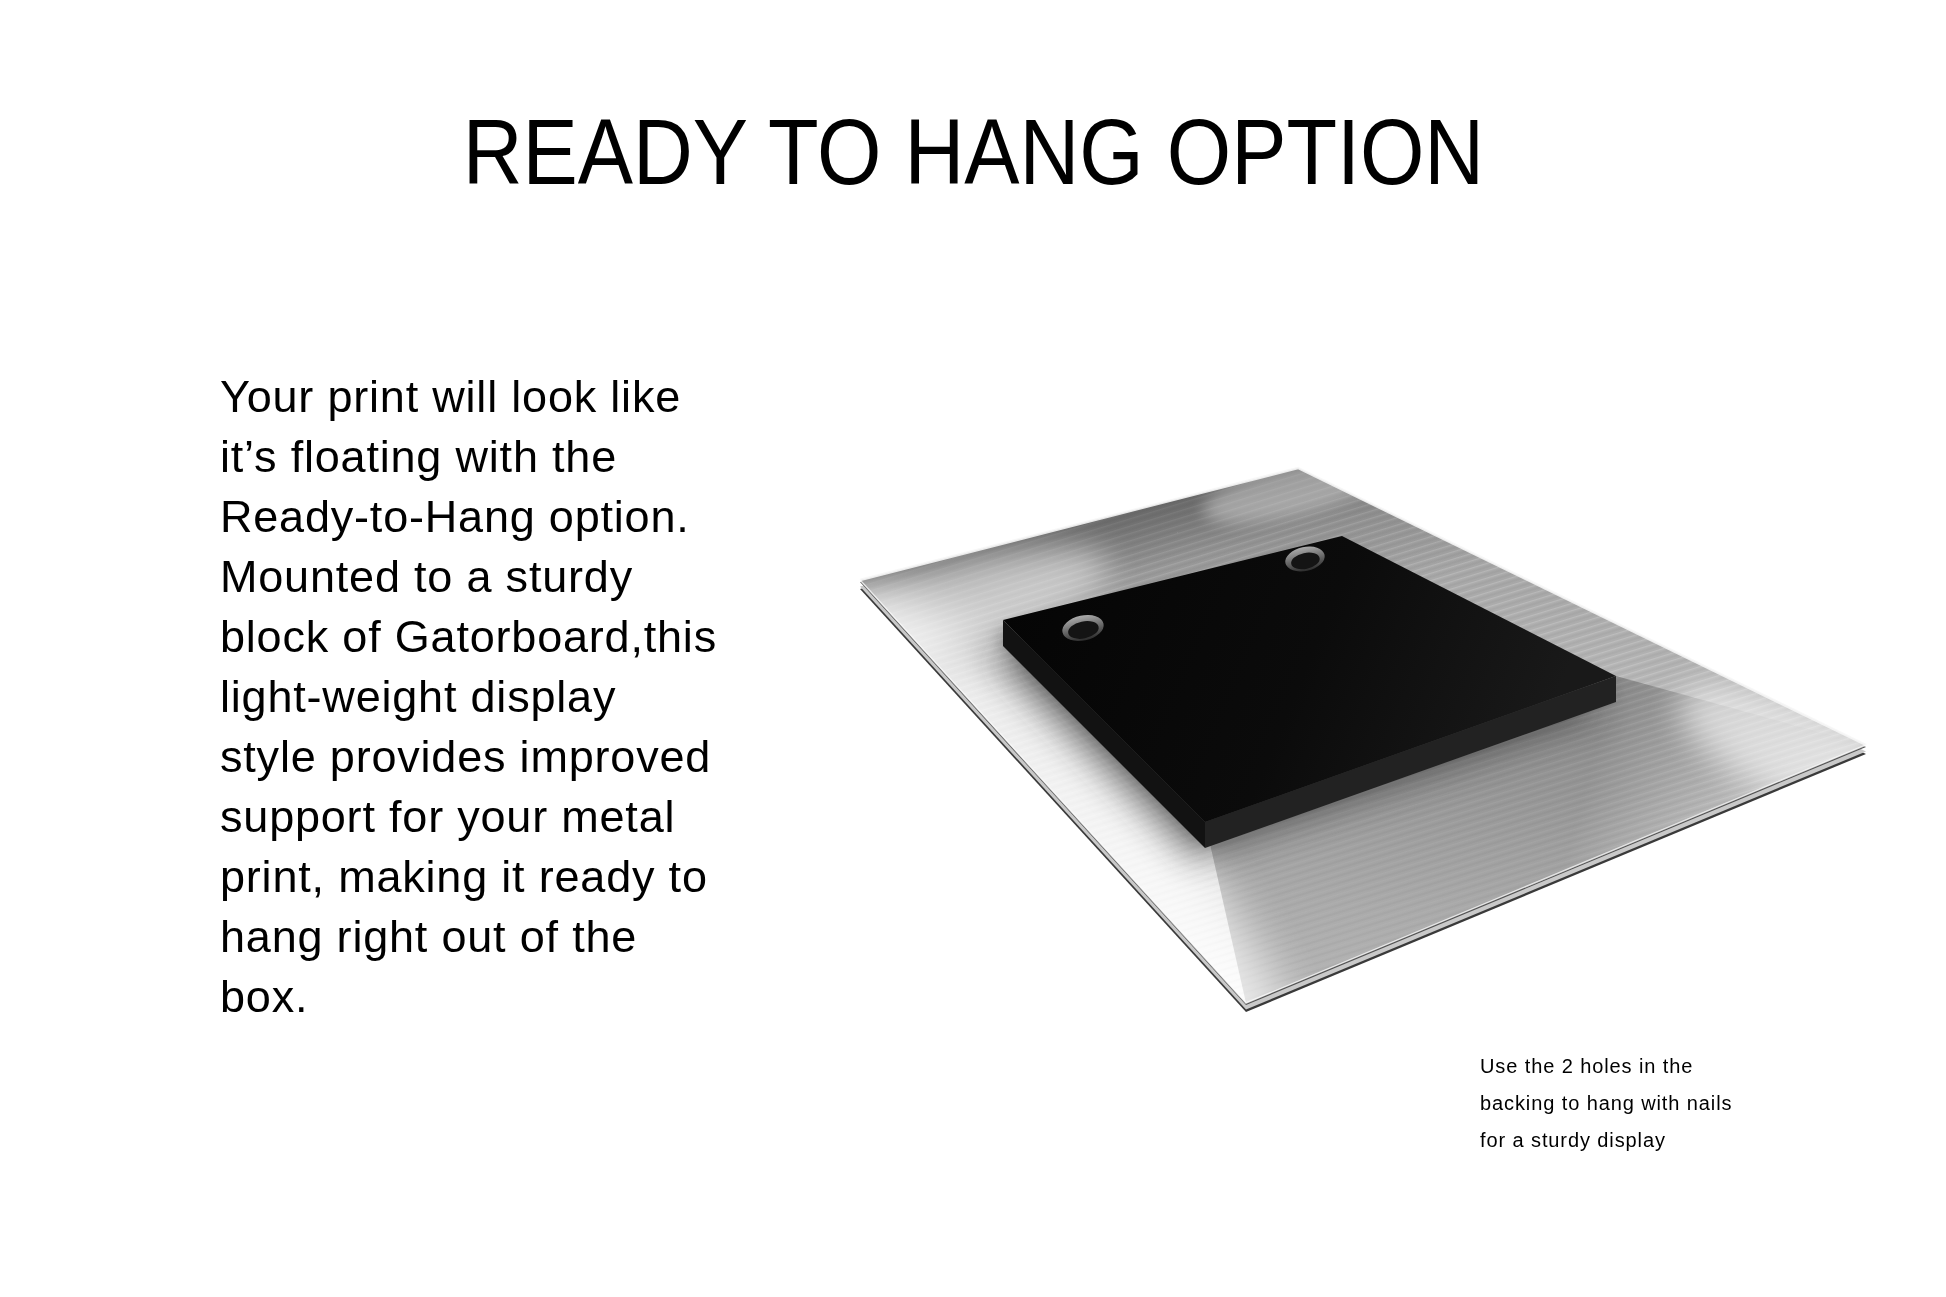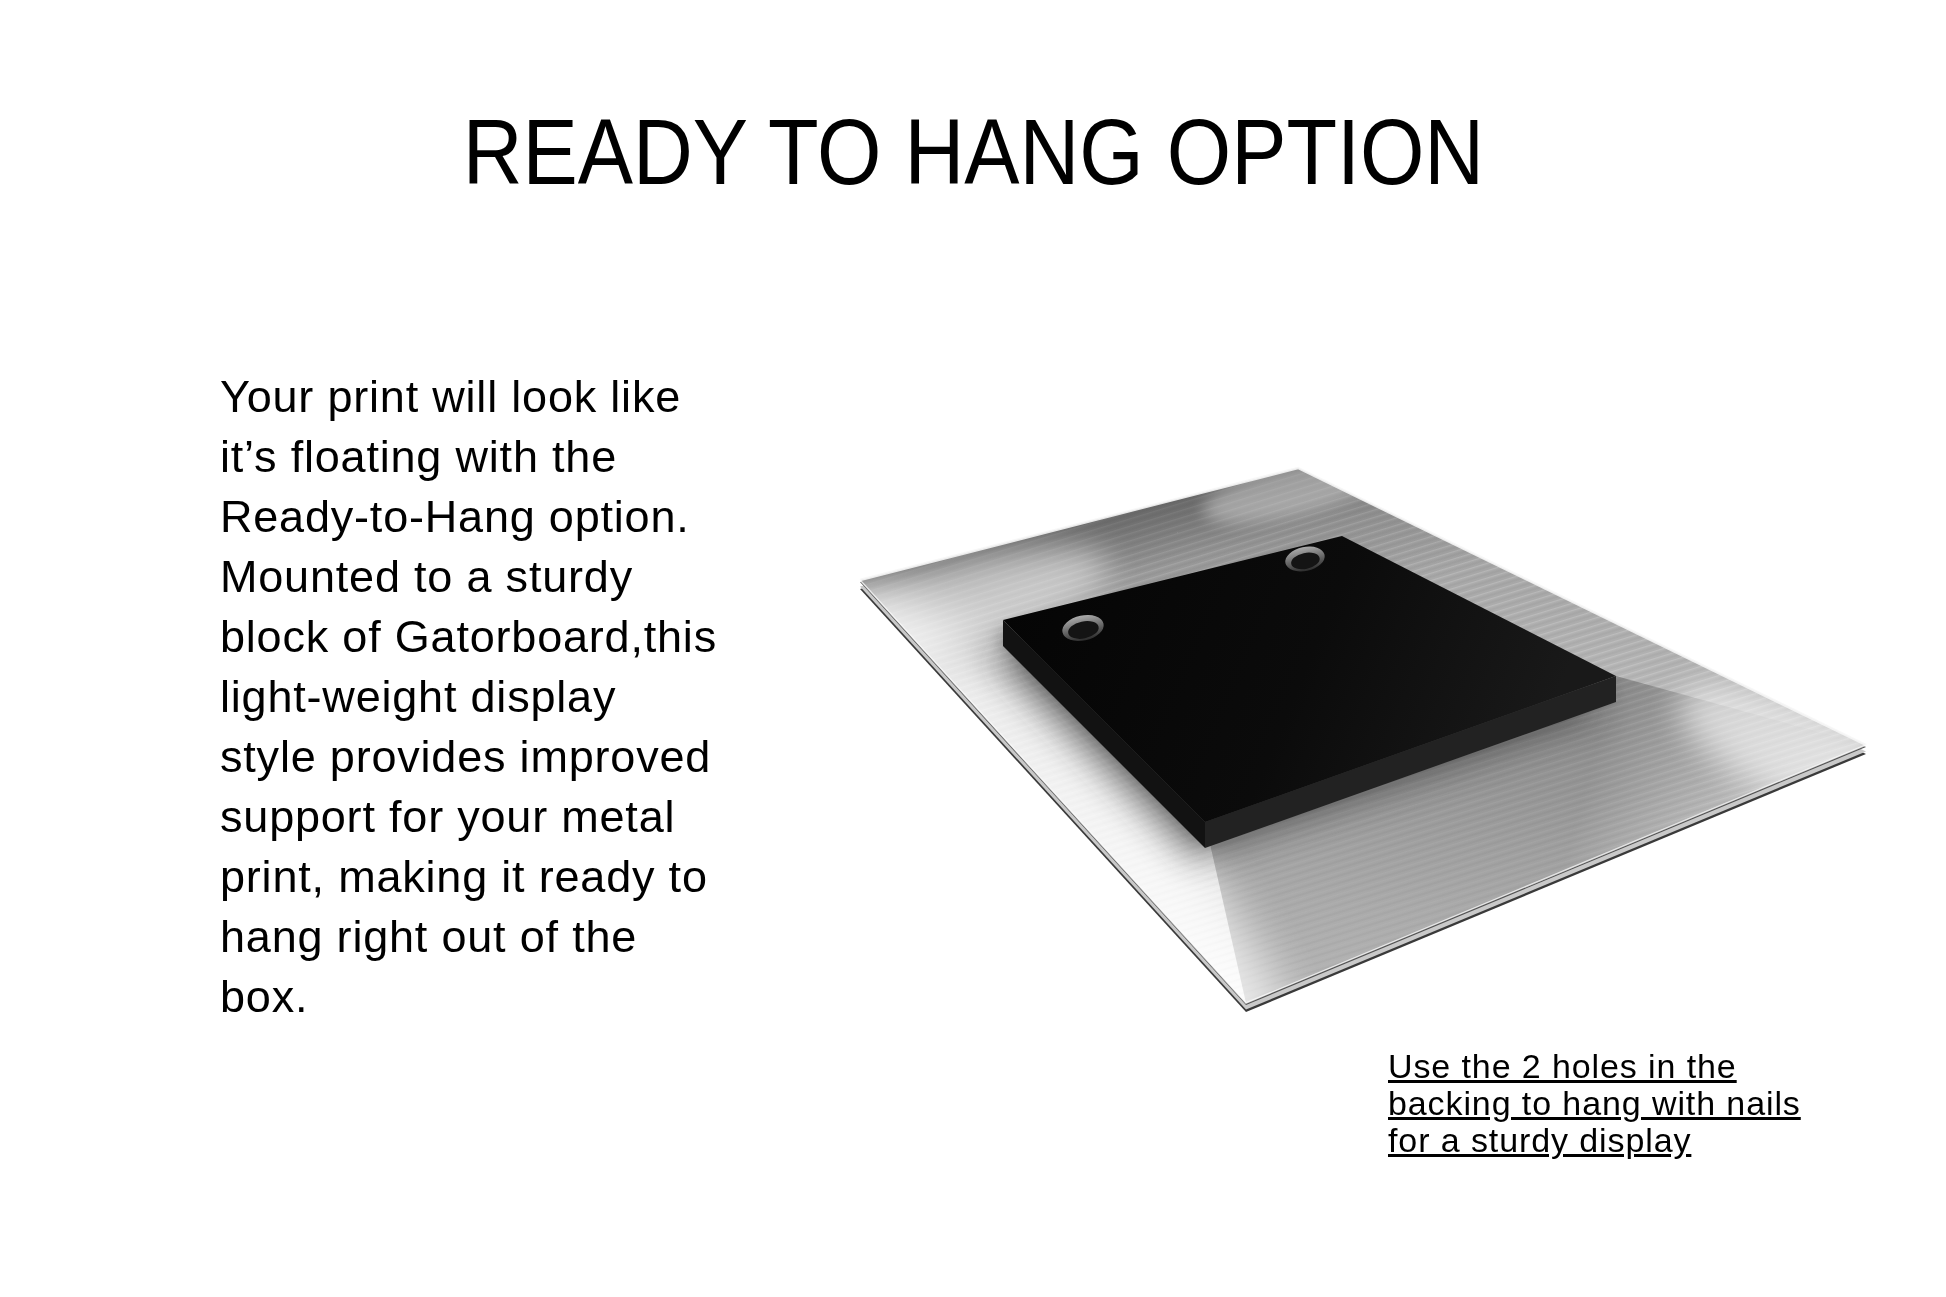--- a/index.html
+++ b/index.html
@@ -41,27 +41,26 @@
     width: 600px;
     font-size: 45px;
     line-height: 60px;
     letter-spacing: 0.8px;
     white-space: pre-line;
     margin-top: 23px;
   }
   .caption {
     position: absolute;
     top: 1048px;
-    left: 1388px;
+    left: 1480px;
     width: 420px;
-    font-size: 34px;
+    font-size: 20px;
     line-height: 37px;
     letter-spacing: 0.9px;
     white-space: pre-line;
-    text-decoration: underline;
   }
   .photo {
     position: absolute;
     inset: 0;
     width: 1946px;
     height: 1297px;
     pointer-events: none;
   }
 </style>
 </head>

